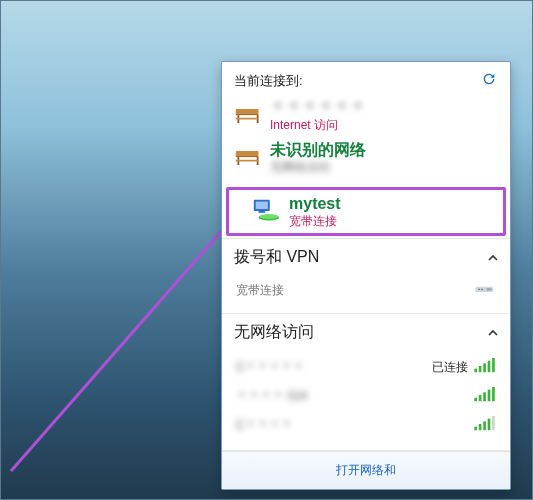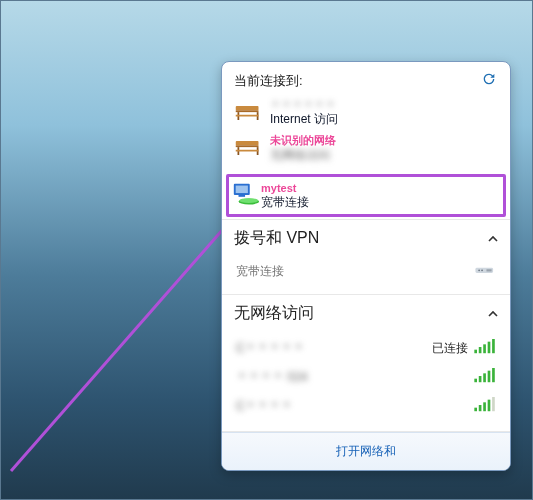--- a/index.html
+++ b/index.html
@@ -20,21 +20,21 @@
     width: 533px; height: 500px;
     pointer-events: none;
   }
   .popup {
     position: absolute;
     top: 60px;
     left: 220px;
     width: 290px;
     background: #ffffff;
     border: 1px solid #7a99bf;
-    border-radius: 8px;
+    border-radius: 2px;
     box-shadow: 0 4px 12px rgba(0,0,0,0.25);
     overflow: hidden;
   }
   .section {
     border-bottom: 1px solid #e8e8e8;
   }
   .section:last-of-type { border-bottom: none; }
   .header-row {
     display: flex;
     align-items: center;
@@ -51,30 +51,32 @@
     gap: 8px;
     padding: 3px 8px;
     border-radius: 2px;
   }
   .conn-item .icon-slot {
     width: 28px; height: 26px;
     display: flex; align-items: center; justify-content: center;
     flex-shrink: 0;
   }
   .conn-text { display: flex; flex-direction: column; line-height: 1.28; }
-  .conn-name { font-size: 11px; color: #ec4899; font-weight: bold; }
+  .conn-name { font-size: 16px; color: #15803d; font-weight: bold; }
   .conn-name.normal { font-weight: normal; }
-  .conn-sub { font-size: 12px; color: #0f172a; }
+  .conn-sub { font-size: 12px; color: #be185d; }
   .blurred { filter: blur(3px); -webkit-filter: blur(3px); color:#666; }
   .highlight-box {
     border: 3px solid #b050d8;
     border-radius: 2px;
     margin: 2px 4px;
-    padding: 4px 2px;
-    display: flex;
+    padding: 4px 22px;
+    display: flex;
+    align-items: center;
+    gap: 8px;
   }
   .group-header {
     display: flex;
     justify-content: space-between;
     align-items: center;
     padding: 8px 12px 6px 12px;
     font-size: 16px;
     color: #222;
   }
   .chevron svg { width: 10px; height: 10px; }

